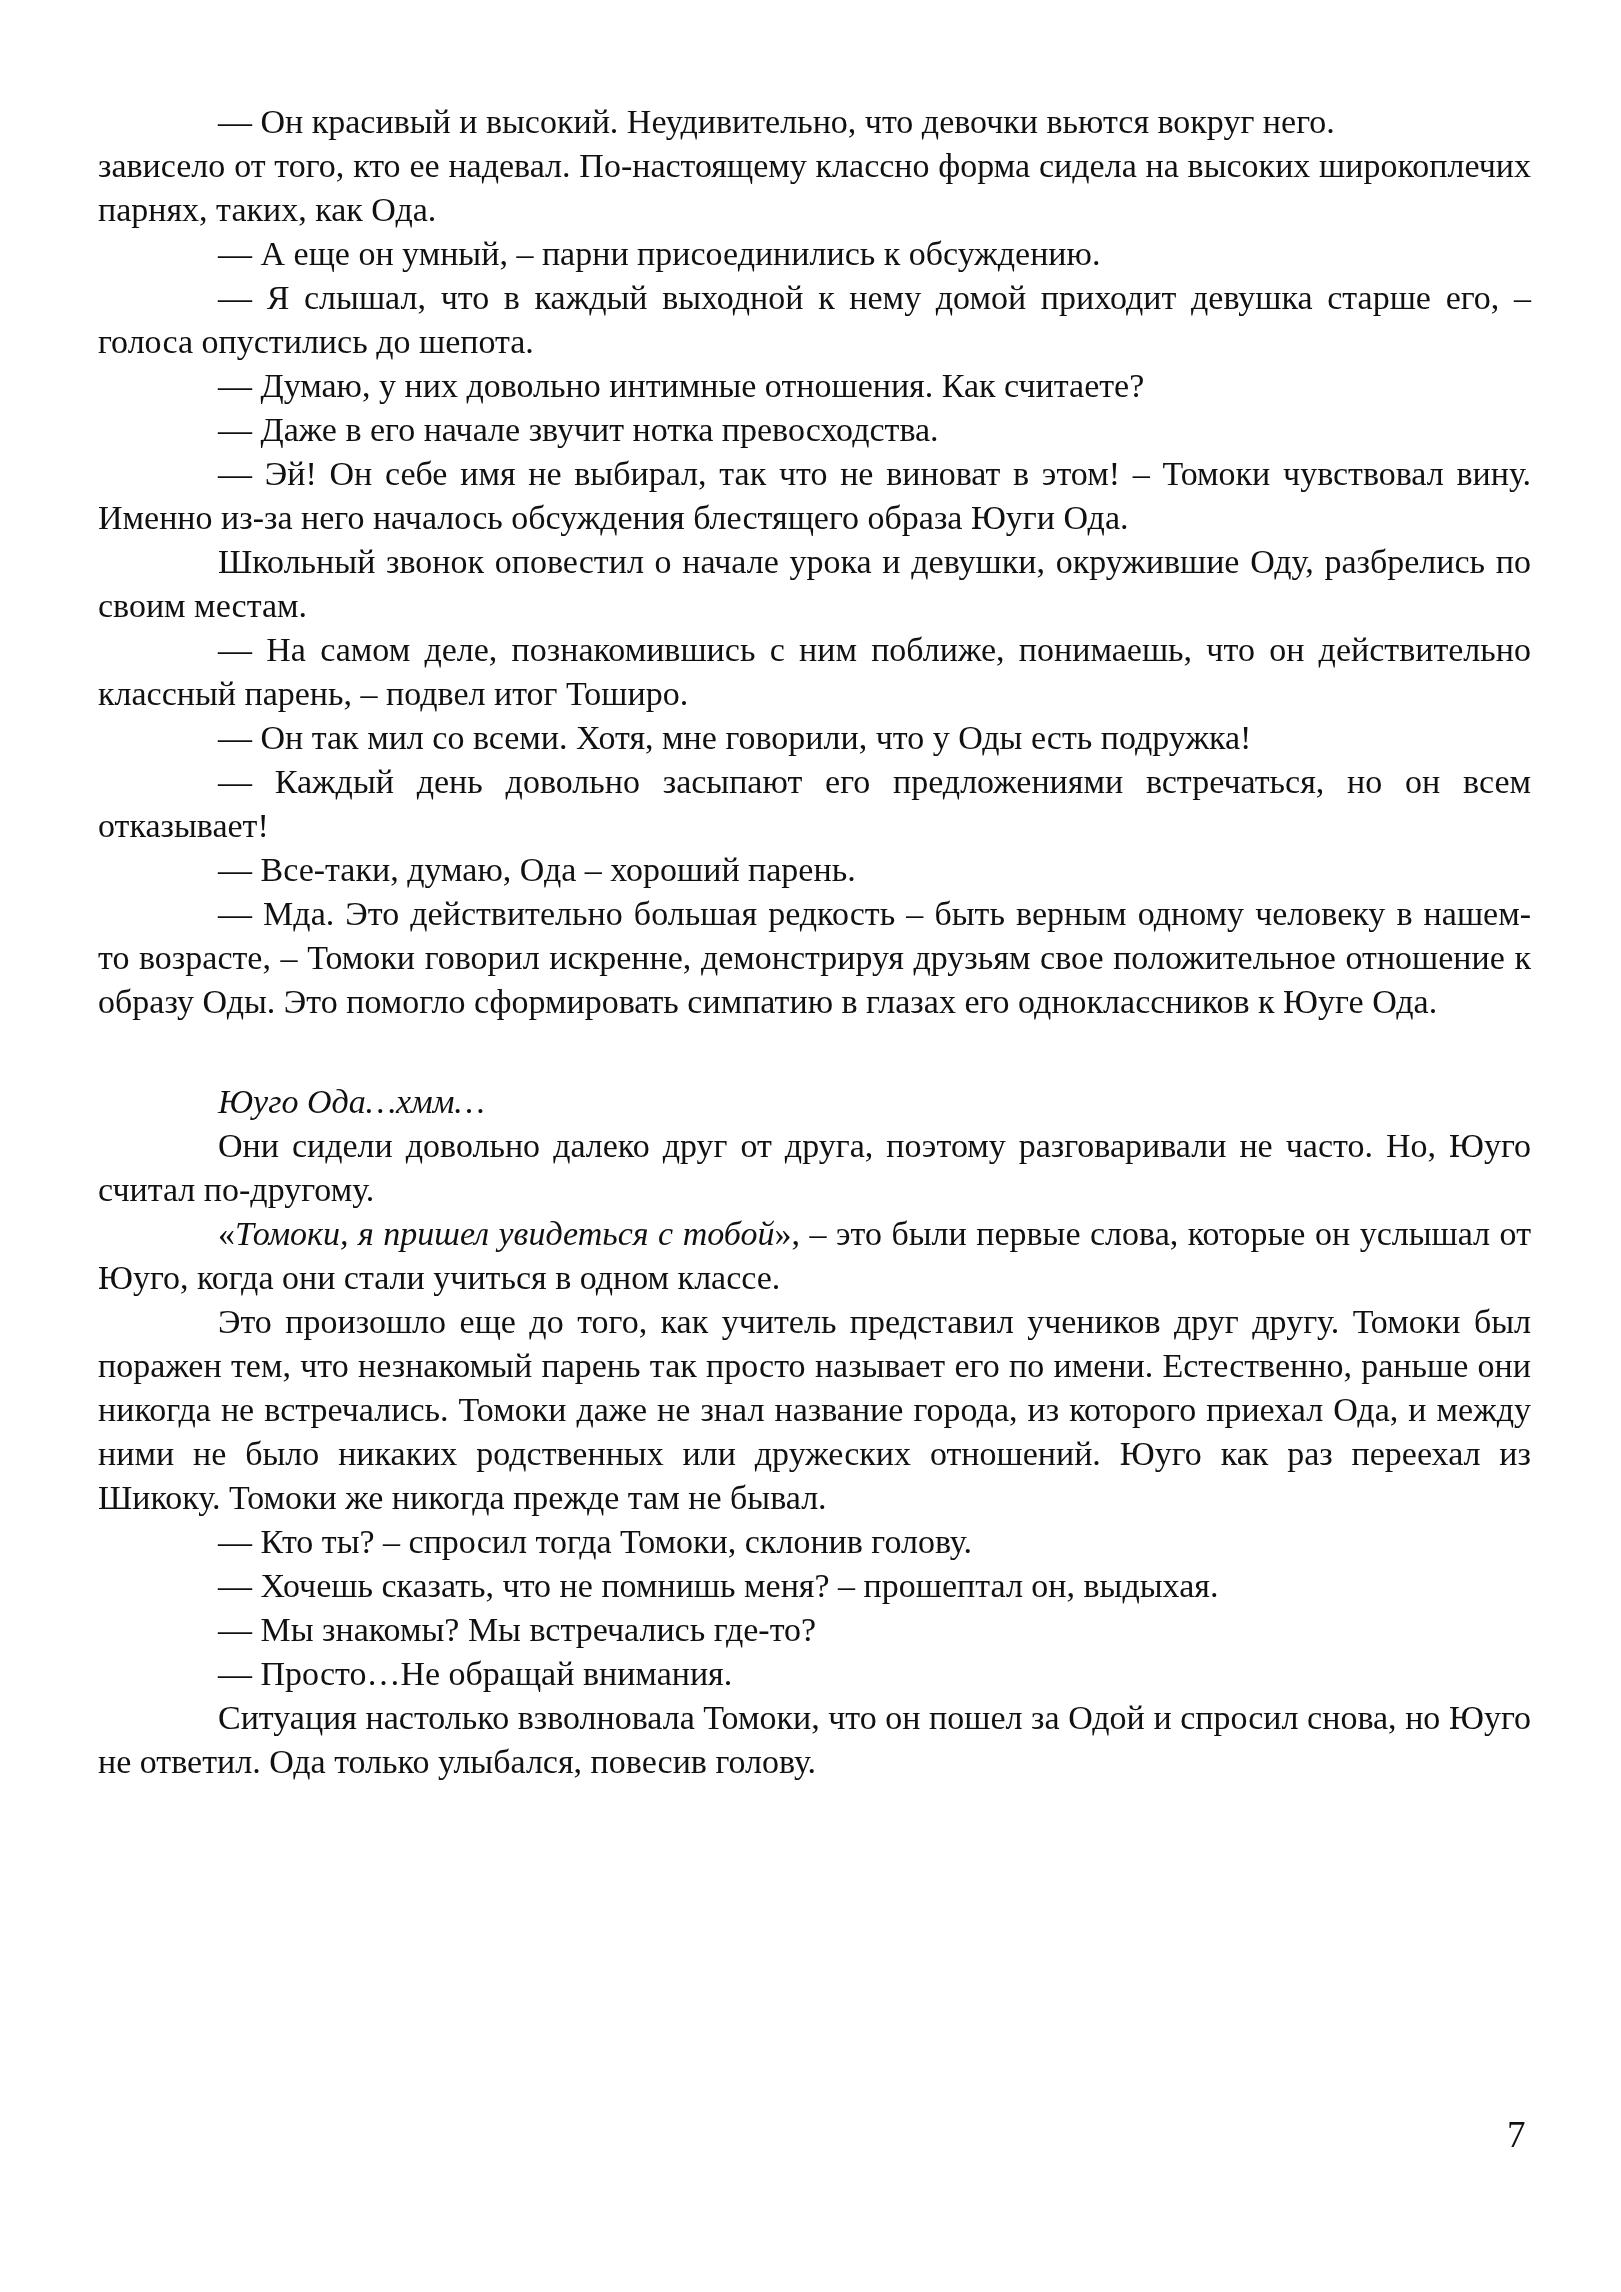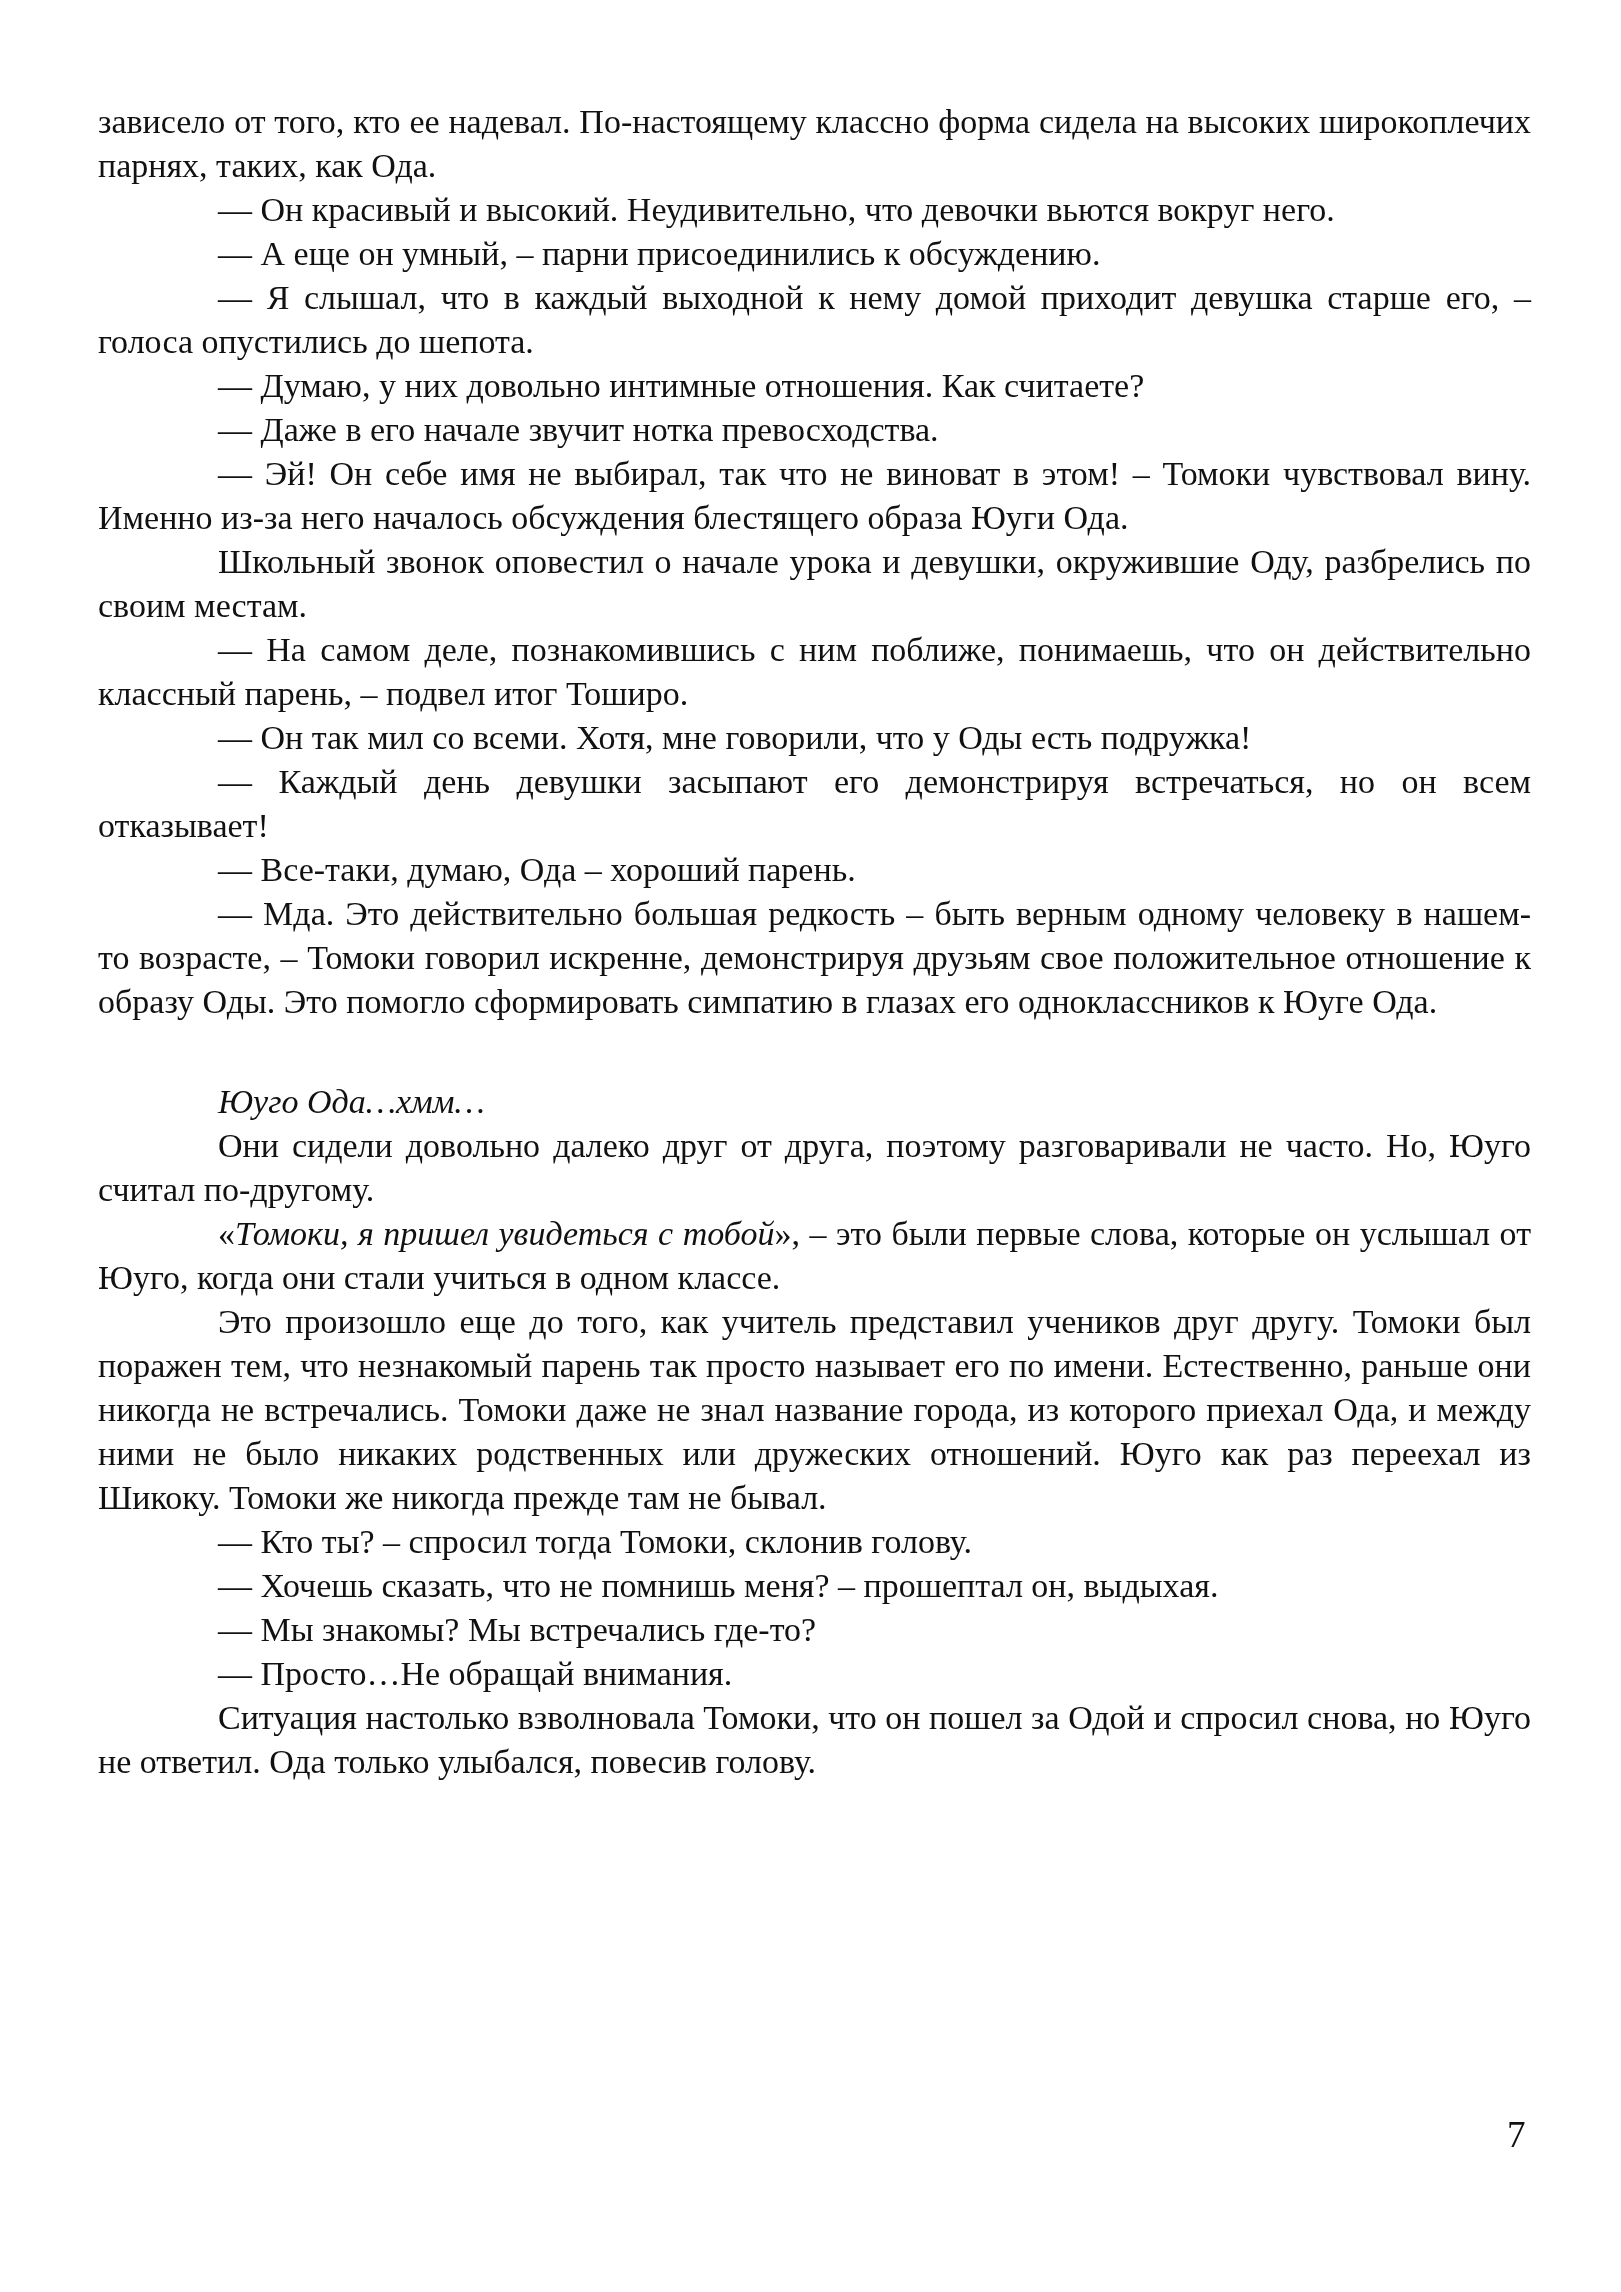--- a/index.html
+++ b/index.html
@@ -16,31 +16,31 @@
   .pagenum {
     position: absolute; left: 1507px; top: 2113px;
     font-family: "Liberation Serif", serif; font-size: 37px; color: #111;
   }
 </style>
 </head>
 <body>
 
 <div class="page">
   <div id="sec1">
+      <p class="p ind">— Он красивый и высокий. Неудивительно, что девочки вьются вокруг него.</p>
       <p class="p">зависело от того, кто ее надевал. По-настоящему классно форма сидела на высоких широкоплечих парнях, таких, как Ода.</p>
-      <p class="p ind">— Он красивый и высокий. Неудивительно, что девочки вьются вокруг него.</p>
       <p class="p ind">— А еще он умный, – парни присоединились к обсуждению.</p>
       <p class="p ind">— Я слышал, что в каждый выходной к нему домой приходит девушка старше его, – голоса опустились до шепота.</p>
       <p class="p ind">— Думаю, у них довольно интимные отношения. Как считаете?</p>
       <p class="p ind">— Даже в его начале звучит нотка превосходства.</p>
       <p class="p ind">— Эй! Он себе имя не выбирал, так что не виноват в этом! – Томоки чувствовал вину. Именно из-за него началось обсуждения блестящего образа Юуги Ода.</p>
       <p class="p ind">Школьный звонок оповестил о начале урока и девушки, окружившие Оду, разбрелись по своим местам.</p>
       <p class="p ind">— На самом деле, познакомившись с ним поближе, понимаешь, что он действительно классный парень, – подвел итог Тоширо.</p>
       <p class="p ind">— Он так мил со всеми. Хотя, мне говорили, что у Оды есть подружка!</p>
-      <p class="p ind">— Каждый день девушки засыпают его демонстрируя встречаться, но он всем отказывает!</p>
+      <p class="p ind">— Каждый день довольно засыпают его предложениями встречаться, но он всем отказывает!</p>
       <p class="p ind">— Все-таки, думаю, Ода – хороший парень.</p>
       <p class="p ind">— Мда. Это действительно большая редкость – быть верным одному человеку в нашем-то возрасте, – Томоки говорил искренне, демонстрируя друзьям свое положительное отношение к образу Оды. Это помогло сформировать симпатию в глазах его одноклассников к Юуге Ода.</p>
     </div>
   <div class="gap"></div>
   <div id="sec2">
       <p class="p ind it">Юуго Ода…хмм…</p>
       <p class="p ind">Они сидели довольно далеко друг от друга, поэтому разговаривали не часто. Но, Юуго считал по-другому.</p>
     </div>
   <p class="p ind"><span>«</span><span class="it">Томоки, я пришел увидеться с тобой</span><span>»</span><span>, – это были первые слова, которые он услышал от Юуго, когда они стали учиться в одном классе.</span></p>
   <div id="sec3">

